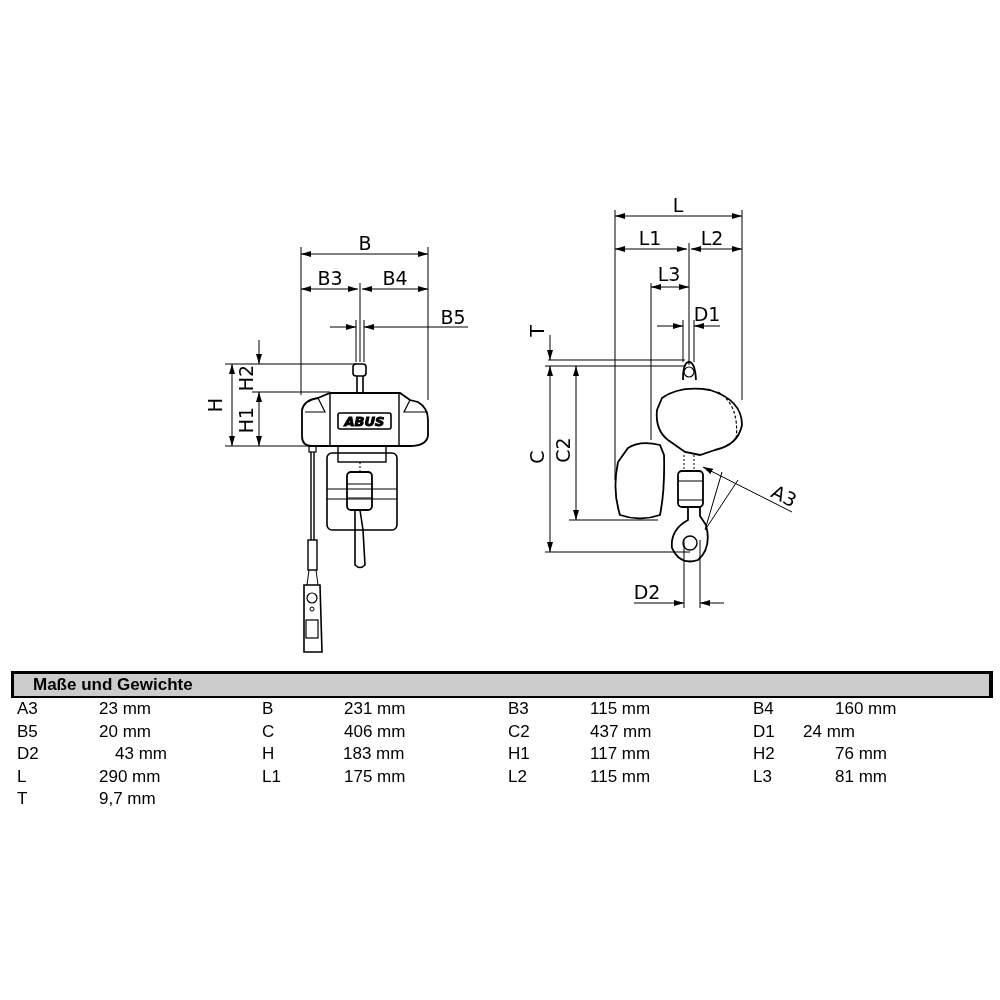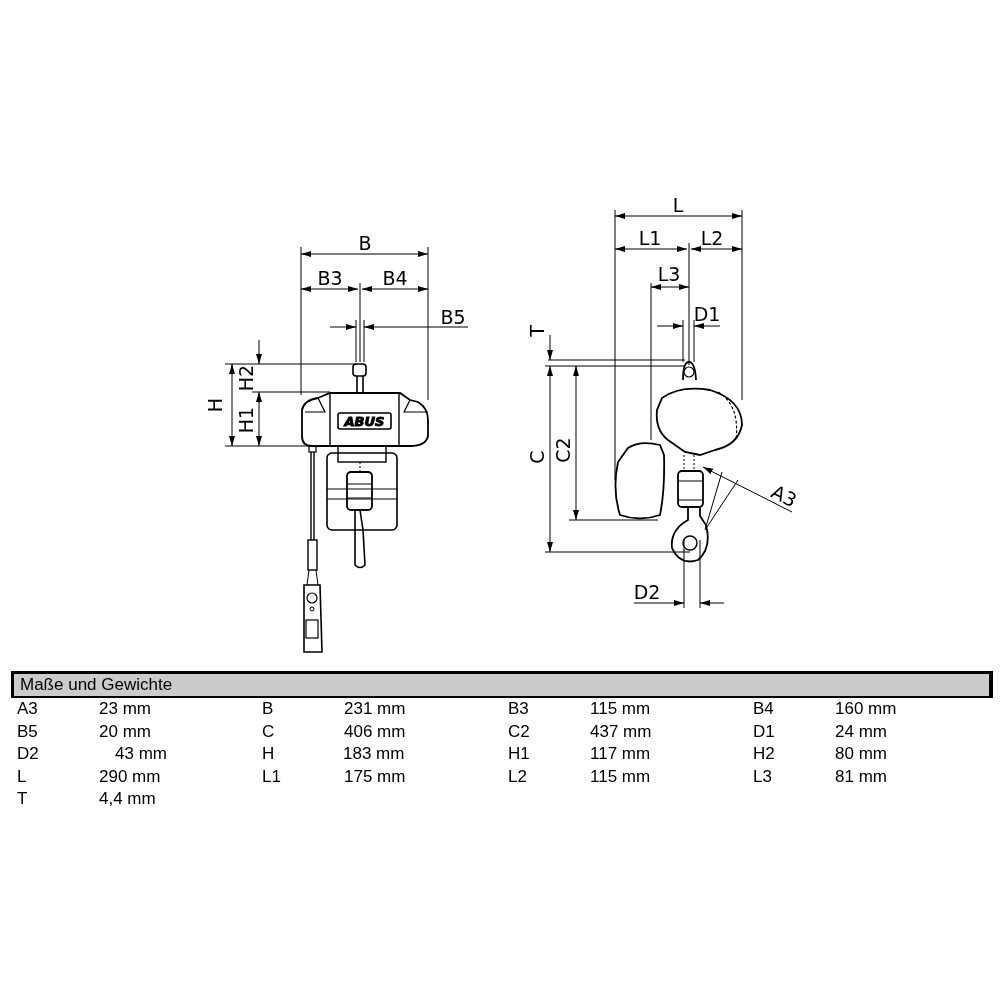--- a/index.html
+++ b/index.html
@@ -1,20 +1,20 @@
 <!DOCTYPE html>
 <html><head>
 <meta charset="utf-8">
 <style>
   html, body { margin:0; padding:0; background:#fff; }
   body { width:1000px; height:1000px; position:relative; overflow:hidden; font-family:"Liberation Sans", sans-serif; color:#000; }
   #drawing { position:absolute; left:0; top:0; width:1000px; height:665px; }
   #drawing text { font-family:"DejaVu Sans", sans-serif; font-size:19px; fill:#000; }
   .table-wrap { position:absolute; left:11px; top:671px; width:982px; }
-  .table-header { height:22px; background:#cbcbcb; border-top:3px solid #000; border-left:3px solid #000; border-right:4px solid #000; border-bottom:2px solid #000; box-sizing:content-box; font-weight:normal; font-size:17px; line-height:22px; padding-left:6px; }
+  .table-header { height:22px; background:#cbcbcb; border-top:3px solid #000; border-left:3px solid #000; border-right:4px solid #000; border-bottom:2px solid #000; box-sizing:content-box; font-weight:bold; font-size:17px; line-height:22px; padding-left:19px; }
   .row { position:relative; height:22.5px; font-size:17px; line-height:22px; }
   .cell { position:absolute; top:0; white-space:nowrap; }
 </style>
 </head>
 <body>
 
 <svg id="drawing" viewBox="0 0 1000 665" xmlns="http://www.w3.org/2000/svg">
   <defs>
     <marker id="arr" viewBox="0 0 10 6" refX="10" refY="3" markerWidth="10" markerHeight="6" orient="auto-start-reverse" markerUnits="userSpaceOnUse">
       <path d="M0,0 L10,3 L0,6 z" fill="#000"></path>
@@ -174,39 +174,39 @@
     <span class="cell" style="left:824px">160 mm</span>
   </div>
   <div class="row">
     <span class="cell" style="left:6px">B5</span>
     <span class="cell" style="left:88px">20 mm</span>
     <span class="cell" style="left:251px">C</span>
     <span class="cell" style="left:333px">406 mm</span>
     <span class="cell" style="left:497px">C2</span>
     <span class="cell" style="left:579px">437 mm</span>
     <span class="cell" style="left:742px">D1</span>
-    <span class="cell" style="left:824px">24 mm</span>
+    <span class="cell" style="left:792px">24 mm</span>
   </div>
   <div class="row">
     <span class="cell" style="left:6px">D2</span>
     <span class="cell" style="left:104px">43 mm</span>
     <span class="cell" style="left:251px">H</span>
     <span class="cell" style="left:332px">183 mm</span>
     <span class="cell" style="left:497px">H1</span>
     <span class="cell" style="left:579px">117 mm</span>
     <span class="cell" style="left:742px">H2</span>
-    <span class="cell" style="left:824px">80 mm</span>
+    <span class="cell" style="left:824px">76 mm</span>
   </div>
   <div class="row">
     <span class="cell" style="left:6px">L</span>
     <span class="cell" style="left:88px">290 mm</span>
     <span class="cell" style="left:251px">L1</span>
     <span class="cell" style="left:333px">175 mm</span>
     <span class="cell" style="left:497px">L2</span>
     <span class="cell" style="left:579px">115 mm</span>
     <span class="cell" style="left:742px">L3</span>
     <span class="cell" style="left:824px">81 mm</span>
   </div>
   <div class="row">
     <span class="cell" style="left:6px">T</span>
-    <span class="cell" style="left:88px">4,4 mm</span>
+    <span class="cell" style="left:88px">9,7 mm</span>
   </div>
 </div>
 
 </body></html>

